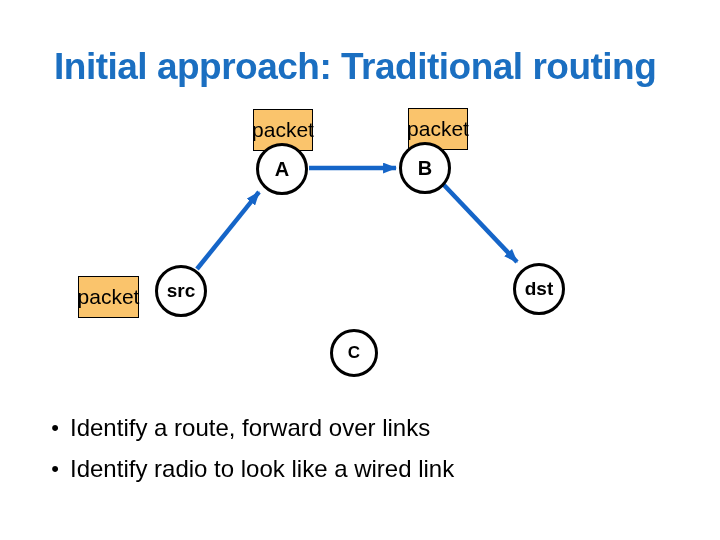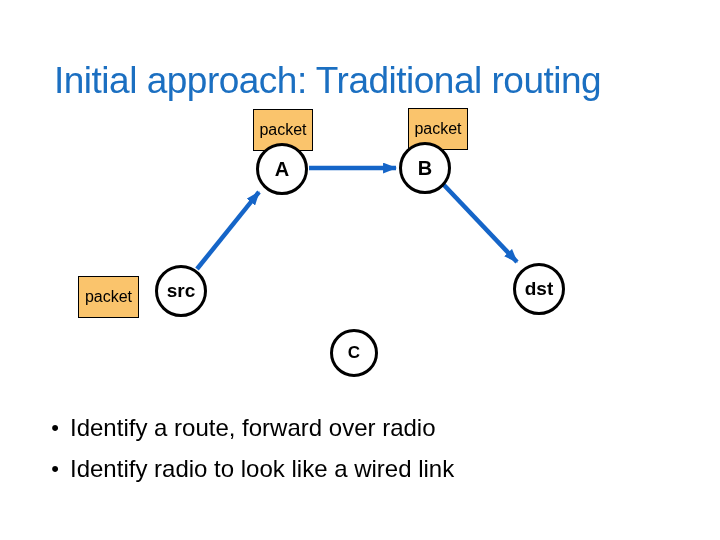--- a/index.html
+++ b/index.html
@@ -6,22 +6,22 @@
   body{
     width:720px;height:540px;
     background:#ffffff;
     font-family:"Liberation Sans","DejaVu Sans",sans-serif;
     position:relative;overflow:hidden;
   }
   .slide{position:absolute;inset:0;background:#ffffff;}
 
   
   .title{
-    position:absolute;left:54px;top:60px;width:650px;
-    font-size:37px;font-weight:normal;letter-spacing:-0.5px;
+    position:absolute;left:54px;top:46px;width:650px;
+    font-size:37px;font-weight:bold;letter-spacing:-0.5px;
     color:#1B6FC1;white-space:nowrap;
   }
 
   
   svg.edges{position:absolute;left:0;top:0;width:720px;height:540px;}
 
   
   .node{
     position:absolute;box-sizing:border-box;
     background:#ffffff;border:3px solid #000000;border-radius:50%;
@@ -32,21 +32,21 @@
   .node-b  {left:399px;top:142px;width:52px;height:52px;font-size:20px;}
   .node-src{left:155px;top:265px;width:52px;height:52px;font-size:19px;}
   .node-dst{left:513px;top:263px;width:52px;height:52px;font-size:19px;}
   .node-c  {left:330px;top:329px;width:48px;height:48px;font-size:17px;}
 
   
   .packet{
     position:absolute;box-sizing:border-box;width:60px;height:42px;
     background:#FAC46C;border:1px solid #000000;
     display:flex;align-items:center;justify-content:center;
-    font-size:16px;color:#000000;
+    font-size:21px;color:#000000;
   }
   .packet-a  {left:253px;top:109px;}
   .packet-b  {left:408px;top:108px;}
   .packet-src{left:78px; top:276px;width:61px;}
 
   
   .bullets{position:absolute;left:40px;top:407px;width:640px;}
   .bullet-row{
     display:flex;align-items:flex-start;
     font-size:24px;line-height:41px;color:#000000;
@@ -94,21 +94,21 @@
   <div class="node node-dst">
     <span>dst</span>
   </div>
   <div class="node node-c">
     <span>C</span>
   </div>
 
   <div class="bullets">
     <div class="bullet-row">
       <span class="bullet-dot">•</span>
-      <span class="bullet-text">Identify a route, forward over radio</span>
+      <span class="bullet-text">Identify a route, forward over links</span>
     </div>
     <div class="bullet-row">
       <span class="bullet-dot">•</span>
       <span class="bullet-text">Identify radio to look like a wired link</span>
     </div>
   </div>
 
 </div>
 
 </body></html>

